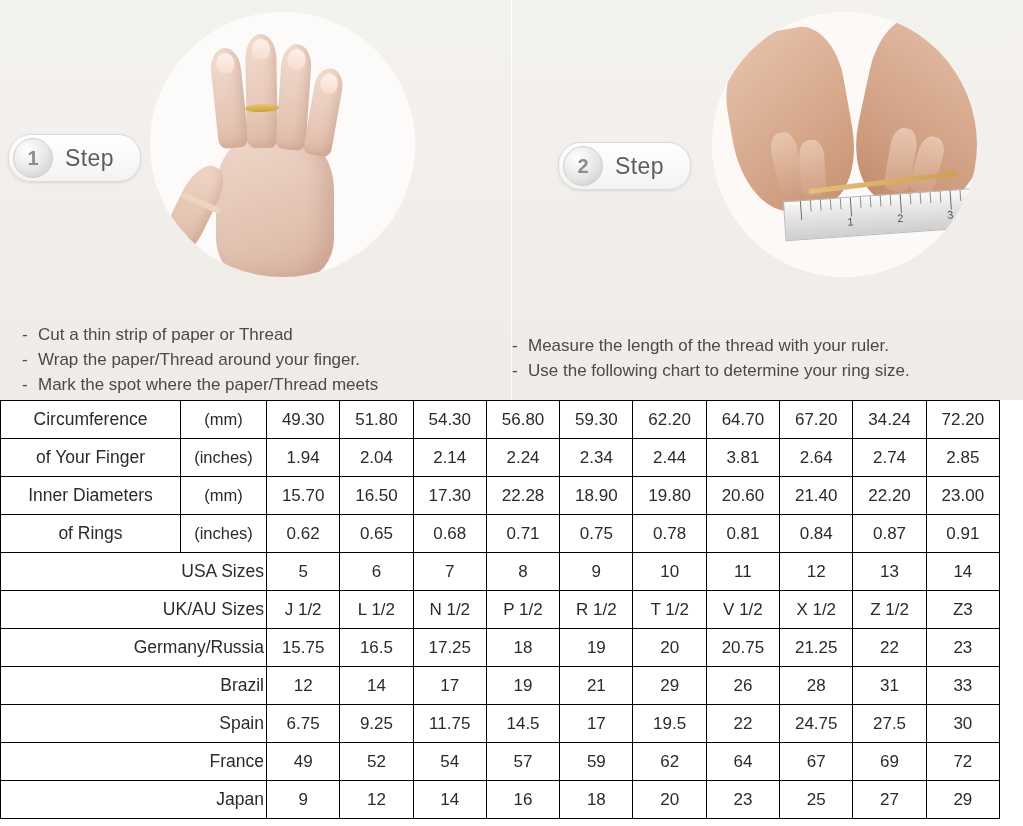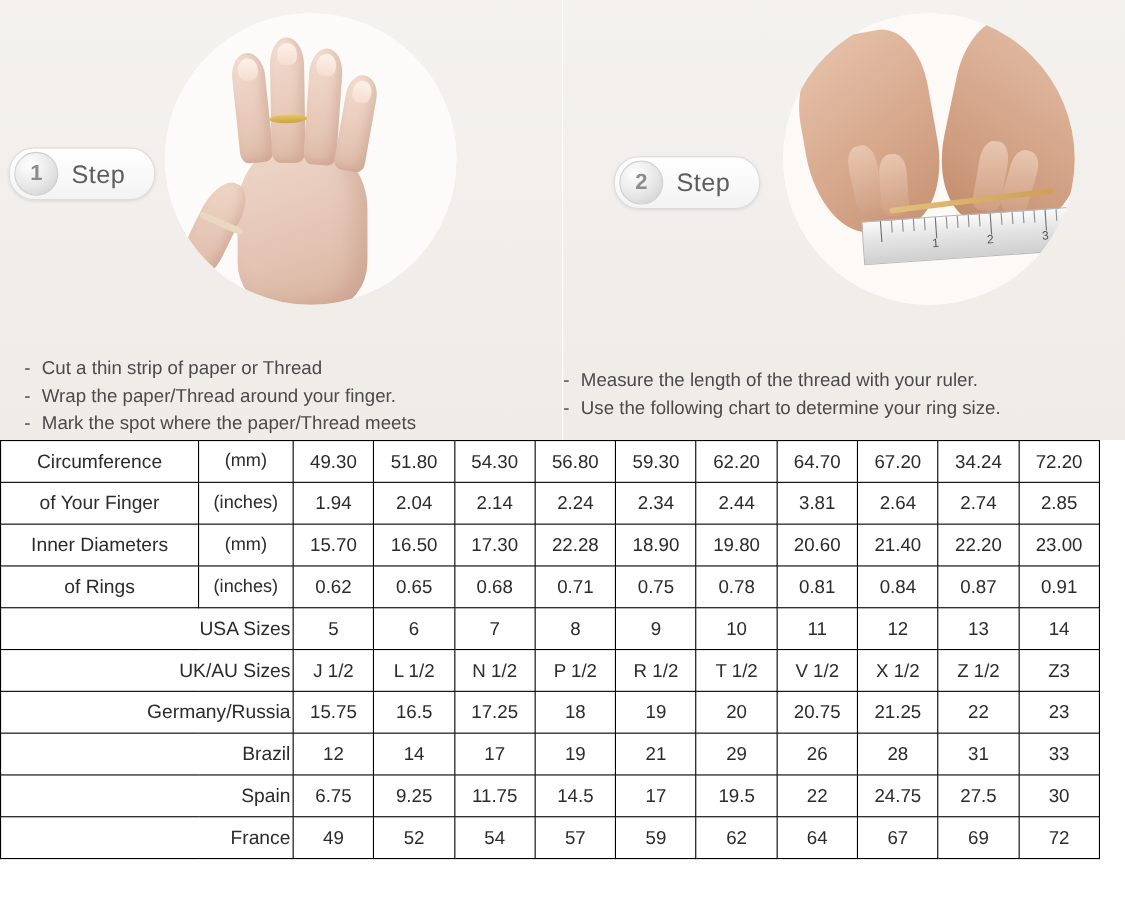--- a/index.html
+++ b/index.html
@@ -448,15 +448,28 @@
       <td>54</td>
       <td>57</td>
       <td>59</td>
       <td>62</td>
       <td>64</td>
       <td>67</td>
       <td>69</td>
       <td>72</td>
     </tr>
 
+    <tr>
+      <td class="rowlabel left" colspan="2">Japan</td>
+      <td>9</td>
+      <td>12</td>
+      <td>14</td>
+      <td>16</td>
+      <td>18</td>
+      <td>20</td>
+      <td>23</td>
+      <td>25</td>
+      <td>27</td>
+      <td>29</td>
+    </tr>
 
   </tbody>
 </table>
 
 </body></html>

